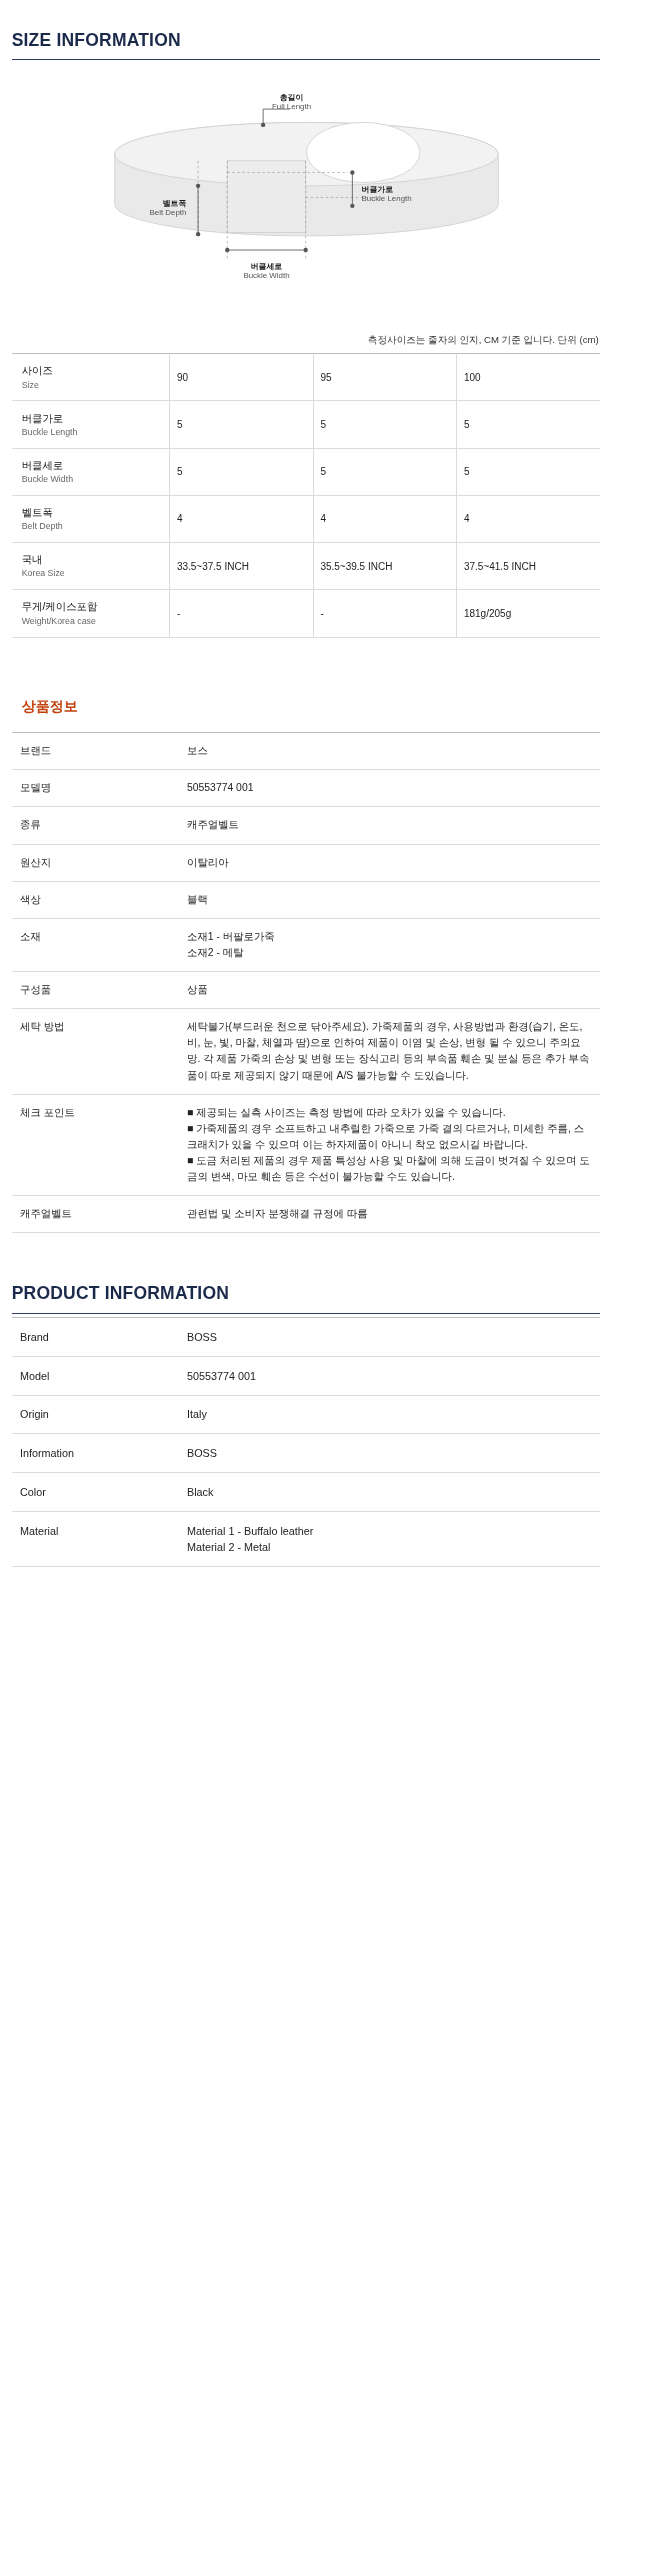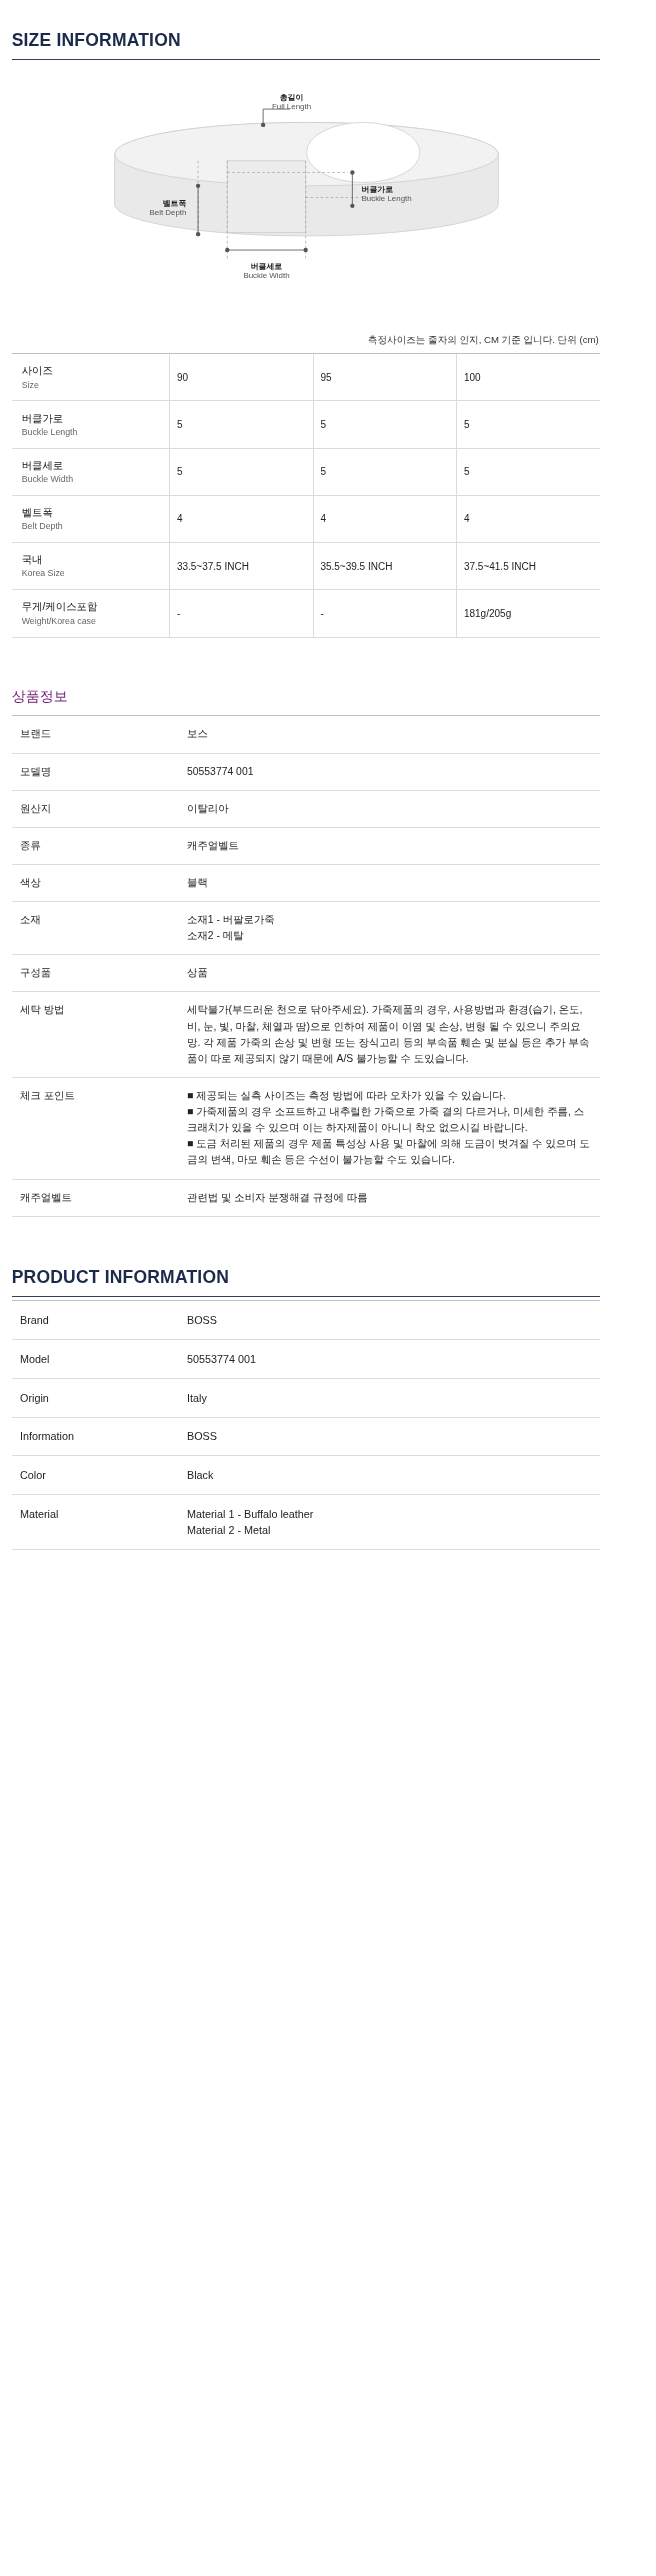--- a/index.html
+++ b/index.html
@@ -26,24 +26,24 @@
     letter-spacing: 0.2px;
     padding: 0 0 8.3px 0;
     margin: 0;
   }
   .sec-title-rule {
     border-bottom: 1.7px solid #2e3f63;
     margin: 0 0 0 0;
   }
   .sec-title-kr {
     font-size: 14px;
-    font-weight: normal;
-    color: #701a75;
+    font-weight: bold;
+    color: #c2410c;
     padding: 0 0 6.7px 0;
-    margin: 0;
+    margin: 10px;
   }
 
   
   .diagram-box {
     height: 250px;
     position: relative;
     margin-top: 18.3px;
   }
   .diagram-box svg { display: block; margin: 0 auto; }
 
@@ -250,26 +250,26 @@
       <tbody>
         <tr>
           <td class="k">브랜드</td>
           <td class="v nowrap-lines">보스</td>
         </tr>
         <tr>
           <td class="k">모델명</td>
           <td class="v nowrap-lines">50553774 001</td>
         </tr>
         <tr>
+          <td class="k">종류</td>
+          <td class="v nowrap-lines">캐주얼벨트</td>
+        </tr>
+        <tr>
           <td class="k">원산지</td>
           <td class="v nowrap-lines">이탈리아</td>
-        </tr>
-        <tr>
-          <td class="k">종류</td>
-          <td class="v nowrap-lines">캐주얼벨트</td>
         </tr>
         <tr>
           <td class="k">색상</td>
           <td class="v nowrap-lines">블랙</td>
         </tr>
         <tr>
           <td class="k">소재</td>
           <td class="v nowrap-lines">소재1 - 버팔로가죽
 소재2 - 메탈</td>
         </tr>

